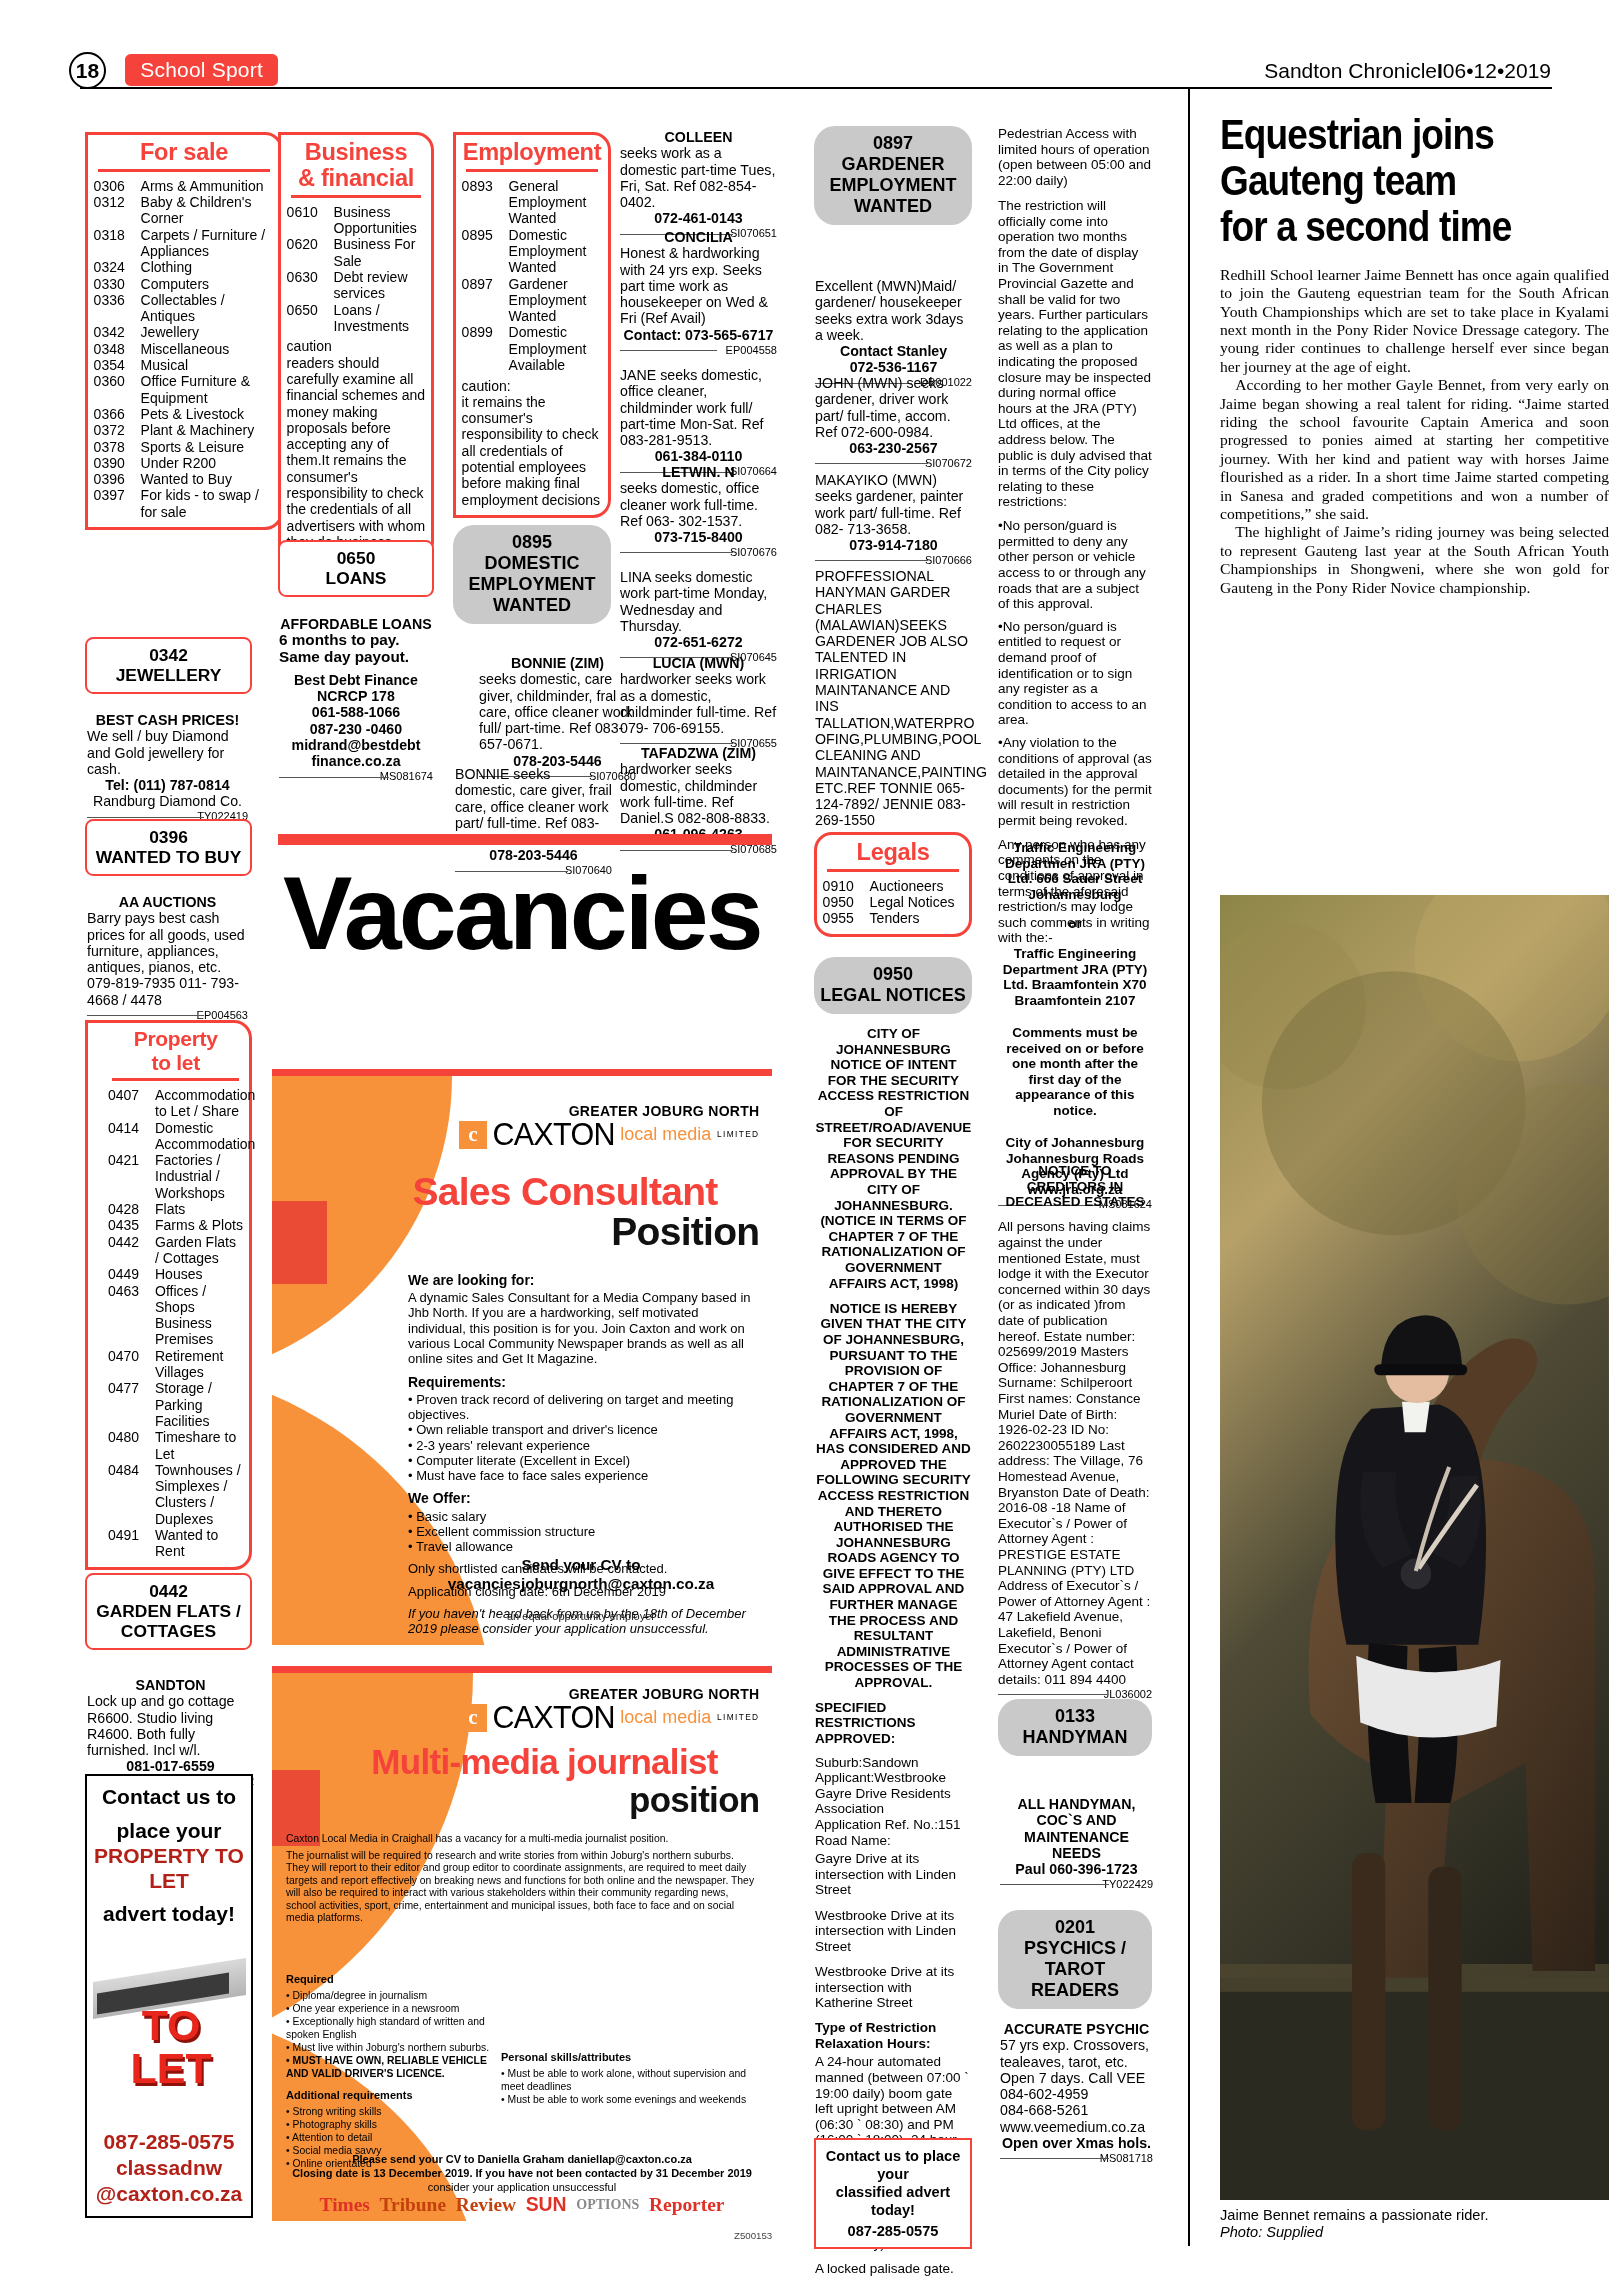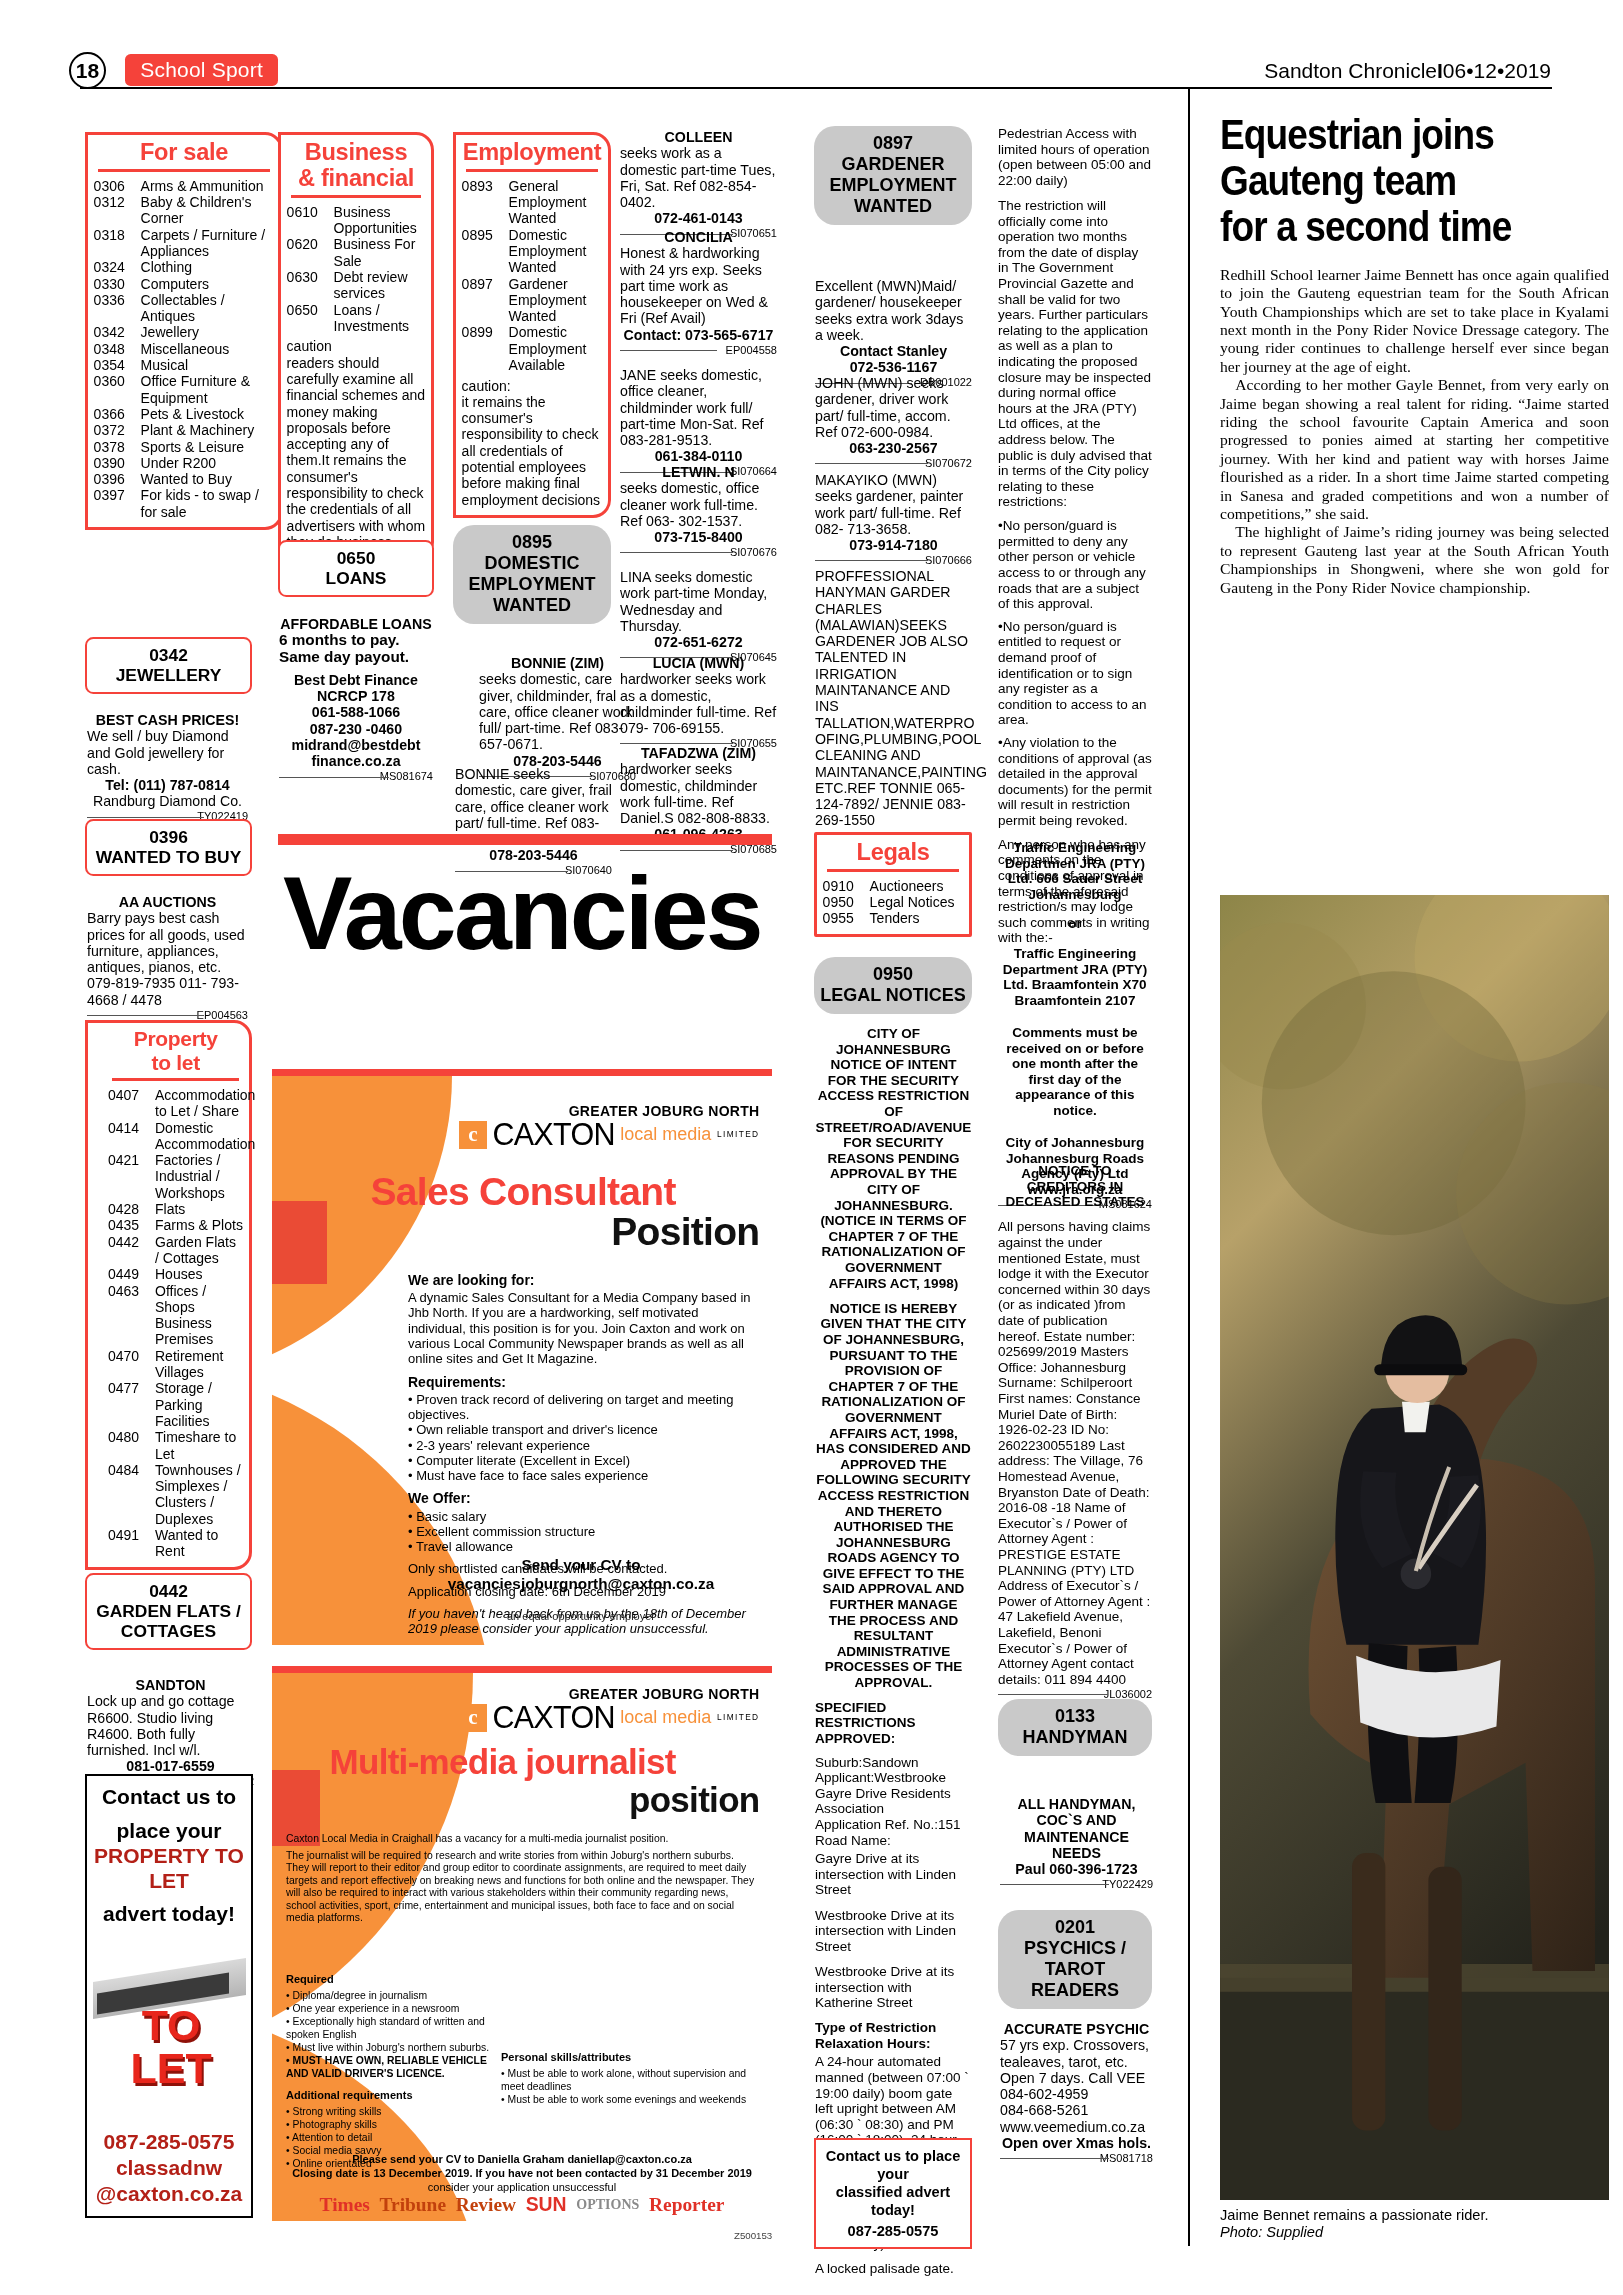--- a/index.html
+++ b/index.html
@@ -116,21 +116,21 @@
   .cax-logo .row { display:flex; align-items:center; justify-content:flex-end; gap:5.6px; }
   .cax-mark { width:28px; height:28px; position:relative; background:#f7913a; }
   .cax-mark .c {
     position:absolute; inset:3.5px;
     color:#fff; font: 900 21px/21px "Liberation Serif", serif;
     display:flex; align-items:center; justify-content:center;
   }
   .cax-name { font: 400 30.5px/30.5px "Liberation Sans", sans-serif; letter-spacing:-0.7px; }
   .cax-local { font: 400 18px/21px "Liberation Sans", sans-serif; color:#f7913a; }
   .cax-ltd { font: 400 8.3px/9.7px "Liberation Sans", sans-serif; letter-spacing:1.4px; }
-  .cax-title1 { position:absolute; color:#f5423a; font: 700 39px/40px "Liberation Sans", sans-serif; text-align:left; letter-spacing:-0.7px;}
+  .cax-title1 { position:absolute; color:#f5423a; font: 700 39px/40px "Liberation Sans", sans-serif; text-align:center; letter-spacing:-0.7px;}
   .cax-title2 { position:absolute; color:#111; font: 700 39px/40px "Liberation Sans", sans-serif; text-align:right; letter-spacing:-0.7px;}
   .cax-body { position:absolute; font: 400 13px/15.3px "Liberation Sans", sans-serif; }
   .cax-body h4 { margin:0 0 1.4px 0; font: 700 14px/16.7px "Liberation Sans", sans-serif; }
   .cax-body p { margin:0 0 7px 0; }
   .cax-body ul { margin:0 0 7px 0; padding:0; list-style:none; }
   .cax-body li::before { content:"• "; }
   .cax-foot { position:absolute; font: 700 15.3px/19px "Liberation Sans", sans-serif; text-align:center; }
   .cax-eoe { position:absolute; font: 400 11px/13px "Liberation Sans", sans-serif; text-align:center; color:#222; }
 
   .brandrow { position:absolute; display:flex; align-items:center; gap:9.7px; flex-wrap:wrap; }
@@ -559,21 +559,21 @@
     <div class="ref">SI070666</div>
   </div>
 
   <div class="ad" style="left:815px; top:568px; width:157px;">
     <p>PROFFESSIONAL HANYMAN GARDER CHARLES (MALAWIAN)SEEKS GARDENER JOB ALSO TALENTED IN IRRIGATION MAINTANANCE AND INS TALLATION,WATERPRO OFING,PLUMBING,POOL CLEANING AND MAINTANANCE,PAINTING ETC.REF TONNIE 065-124-7892/ JENNIE 083-269-1550</p>
     <span class="ctr b">DIRECT CHARLES</span>
     <span class="ctr b">073-547-6509</span>
     <div class="ref wide">DB001021</div>
   </div>
 
-  <div class="catbox" style="left:814px; top:832px; width:158px; border-radius:2px;">
+  <div class="catbox" style="left:814px; top:832px; width:158px; border-radius:18px;">
     <div class="cat-title">Legals</div>
     <div class="cat-rule"></div>
     <div class="catlist" id="list-legals">
         <div class="catrow">
           <span class="code">0910</span>
           <span class="label">Auctioneers</span>
         </div>
         <div class="catrow">
           <span class="code">0950</span>
           <span class="label">Legal Notices</span>

